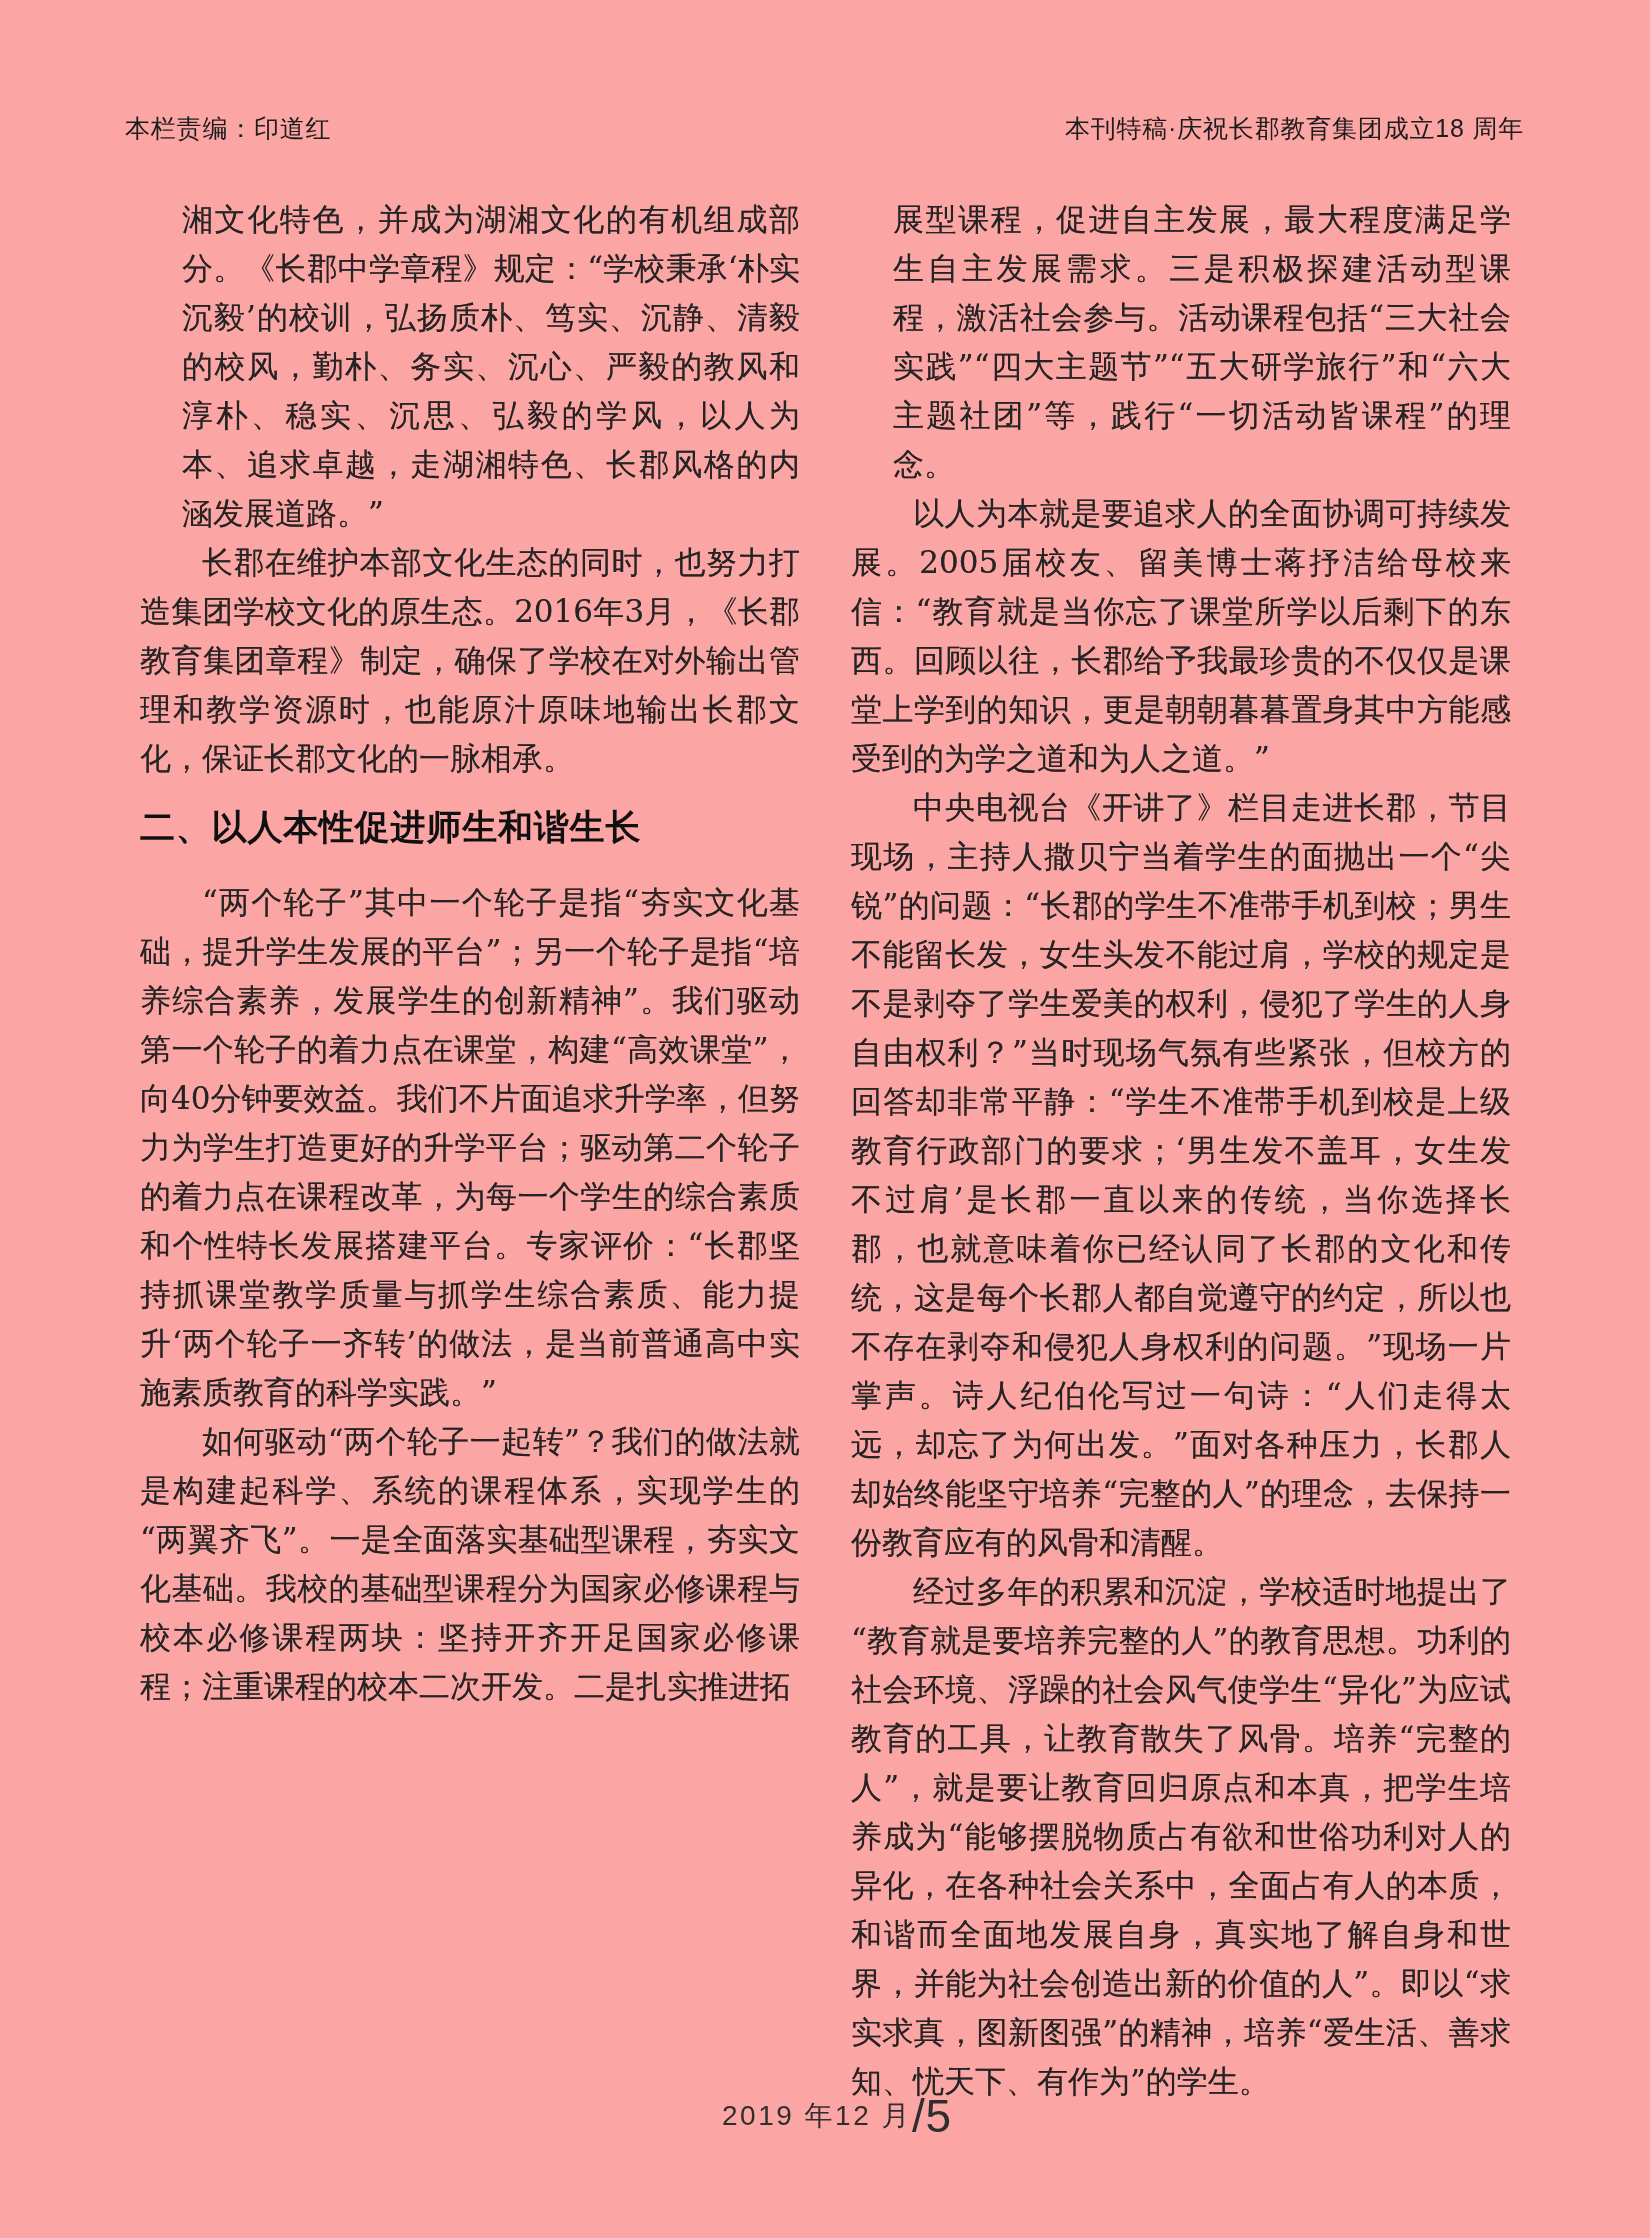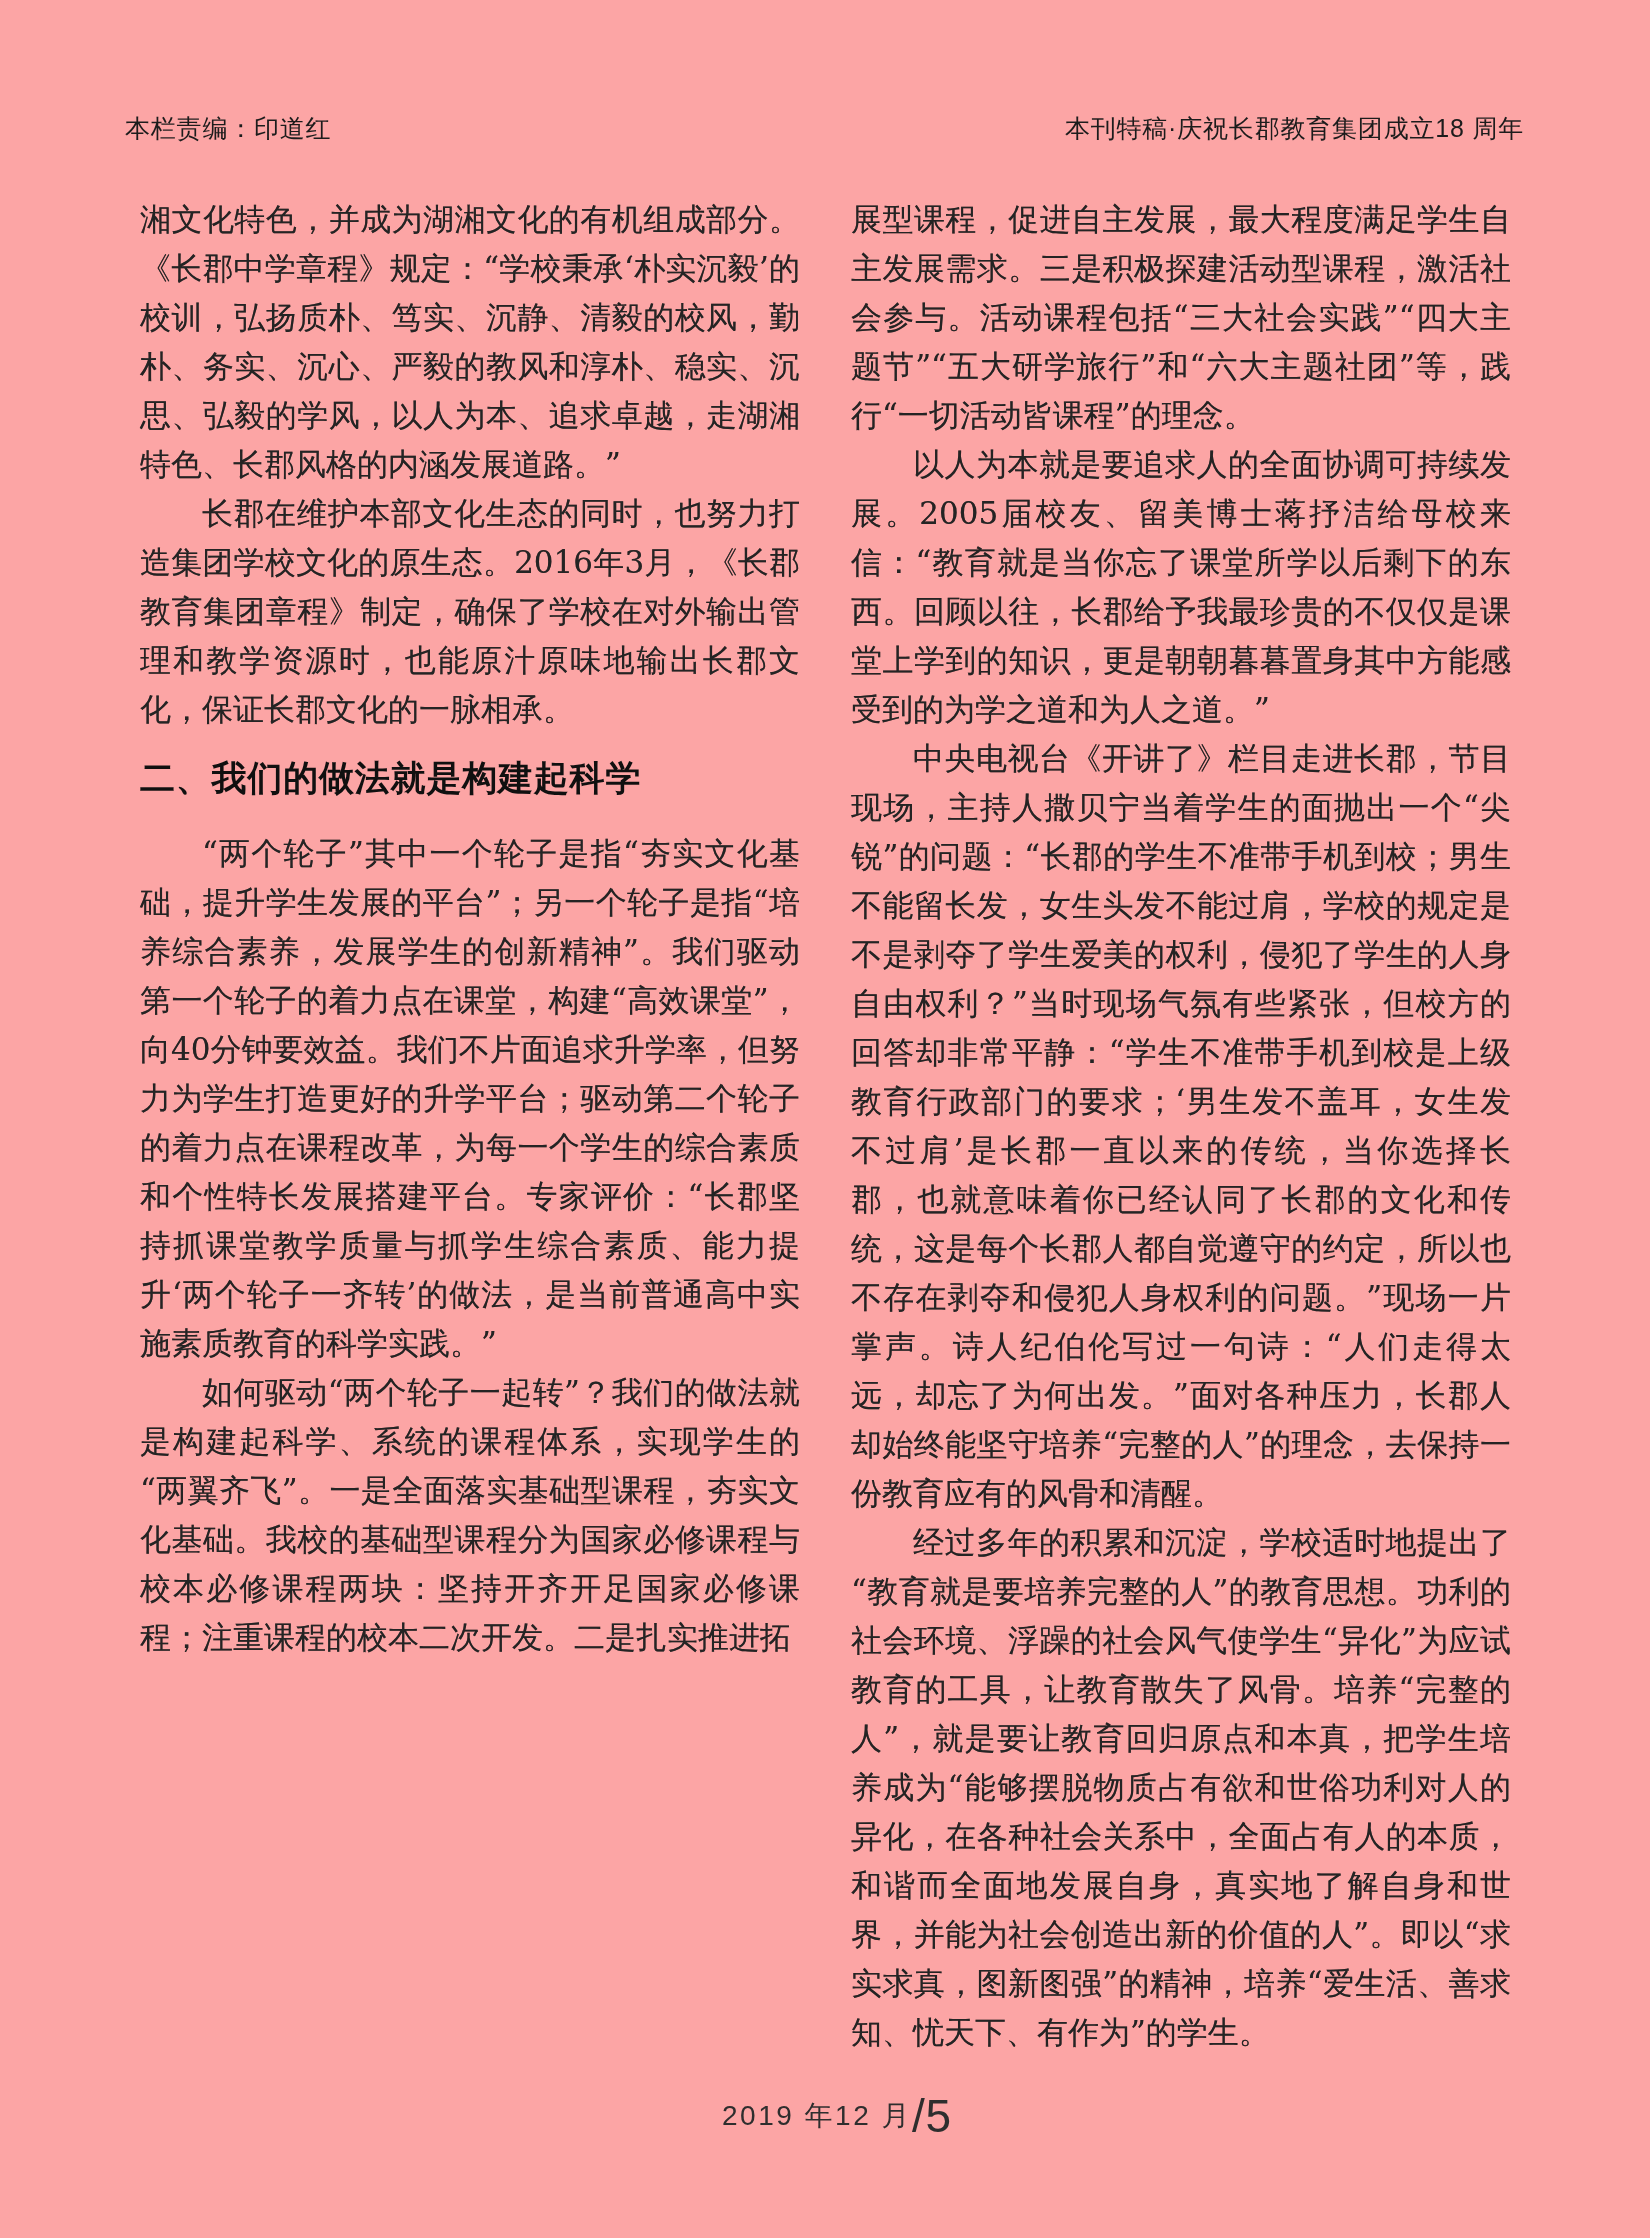--- a/index.html
+++ b/index.html
@@ -39,21 +39,21 @@
     width: 660px;
     font-size: 31px;
     line-height: 49px;
     text-align: justify;
     text-shadow: 0 0 0.5px rgba(0,0,0,0.45);
   }
   .col p {
     margin: 0;
     text-indent: 2em;
   }
-  .col p.noindent { text-indent: 0; }
+  .col p.noindent { text-indent: 0; margin-left: 42px; }
   .col h2 {
     font-family: "Liberation Sans", sans-serif;
     font-size: 35px;
     font-weight: 700;
     color: #101010;
     margin: 23px 0 30px 0;
     line-height: 1.2;
     text-indent: 0;
     text-align: left;
     letter-spacing: 0.8px;
@@ -88,21 +88,21 @@
   <div class="header">
     <span class="header-left">本栏责编：印道红</span>
     <span class="header-right">本刊特稿·庆祝长郡教育集团成立18 周年</span>
   </div>
 
   <div class="columns">
 
     <div class="col">
       <p class="noindent">湘文化特色，并成为湖湘文化的有机组成部分。《长郡中学章程》规定：“学校秉承‘朴实沉毅’的校训，弘扬质朴、笃实、沉静、清毅的校风，勤朴、务实、沉心、严毅的教风和淳朴、稳实、沉思、弘毅的学风，以人为本、追求卓越，走湖湘特色、长郡风格的内涵发展道路。”</p>
       <p>长郡在维护本部文化生态的同时，也努力打造集团学校文化的原生态。2016年3月，《长郡教育集团章程》制定，确保了学校在对外输出管理和教学资源时，也能原汁原味地输出长郡文化，保证长郡文化的一脉相承。</p>
-      <h2>二、我们的做法就是构建起科学</h2>
+      <h2>二、以人本性促进师生和谐生长</h2>
       <p>“两个轮子”其中一个轮子是指“夯实文化基础，提升学生发展的平台”；另一个轮子是指“培养综合素养，发展学生的创新精神”。我们驱动第一个轮子的着力点在课堂，构建“高效课堂”，向40分钟要效益。我们不片面追求升学率，但努力为学生打造更好的升学平台；驱动第二个轮子的着力点在课程改革，为每一个学生的综合素质和个性特长发展搭建平台。专家评价：“长郡坚持抓课堂教学质量与抓学生综合素质、能力提升‘两个轮子一齐转’的做法，是当前普通高中实施素质教育的科学实践。”</p>
       <p>如何驱动“两个轮子一起转”？我们的做法就是构建起科学、系统的课程体系，实现学生的“两翼齐飞”。一是全面落实基础型课程，夯实文化基础。我校的基础型课程分为国家必修课程与校本必修课程两块：坚持开齐开足国家必修课程；注重课程的校本二次开发。二是扎实推进拓</p>
     </div>
 
     <div class="col">
       <p class="noindent">展型课程，促进自主发展，最大程度满足学生自主发展需求。三是积极探建活动型课程，激活社会参与。活动课程包括“三大社会实践”“四大主题节”“五大研学旅行”和“六大主题社团”等，践行“一切活动皆课程”的理念。</p>
       <p>以人为本就是要追求人的全面协调可持续发展。2005届校友、留美博士蒋抒洁给母校来信：“教育就是当你忘了课堂所学以后剩下的东西。回顾以往，长郡给予我最珍贵的不仅仅是课堂上学到的知识，更是朝朝暮暮置身其中方能感受到的为学之道和为人之道。”</p>
       <p>中央电视台《开讲了》栏目走进长郡，节目现场，主持人撒贝宁当着学生的面抛出一个“尖锐”的问题：“长郡的学生不准带手机到校；男生不能留长发，女生头发不能过肩，学校的规定是不是剥夺了学生爱美的权利，侵犯了学生的人身自由权利？”当时现场气氛有些紧张，但校方的回答却非常平静：“学生不准带手机到校是上级教育行政部门的要求；‘男生发不盖耳，女生发不过肩’是长郡一直以来的传统，当你选择长郡，也就意味着你已经认同了长郡的文化和传统，这是每个长郡人都自觉遵守的约定，所以也不存在剥夺和侵犯人身权利的问题。”现场一片掌声。诗人纪伯伦写过一句诗：“人们走得太远，却忘了为何出发。”面对各种压力，长郡人却始终能坚守培养“完整的人”的理念，去保持一份教育应有的风骨和清醒。</p>
       <p>经过多年的积累和沉淀，学校适时地提出了“教育就是要培养完整的人”的教育思想。功利的社会环境、浮躁的社会风气使学生“异化”为应试教育的工具，让教育散失了风骨。培养“完整的人”，就是要让教育回归原点和本真，把学生培养成为“能够摆脱物质占有欲和世俗功利对人的异化，在各种社会关系中，全面占有人的本质，和谐而全面地发展自身，真实地了解自身和世界，并能为社会创造出新的价值的人”。即以“求实求真，图新图强”的精神，培养“爱生活、善求知、忧天下、有作为”的学生。</p>
     </div>

